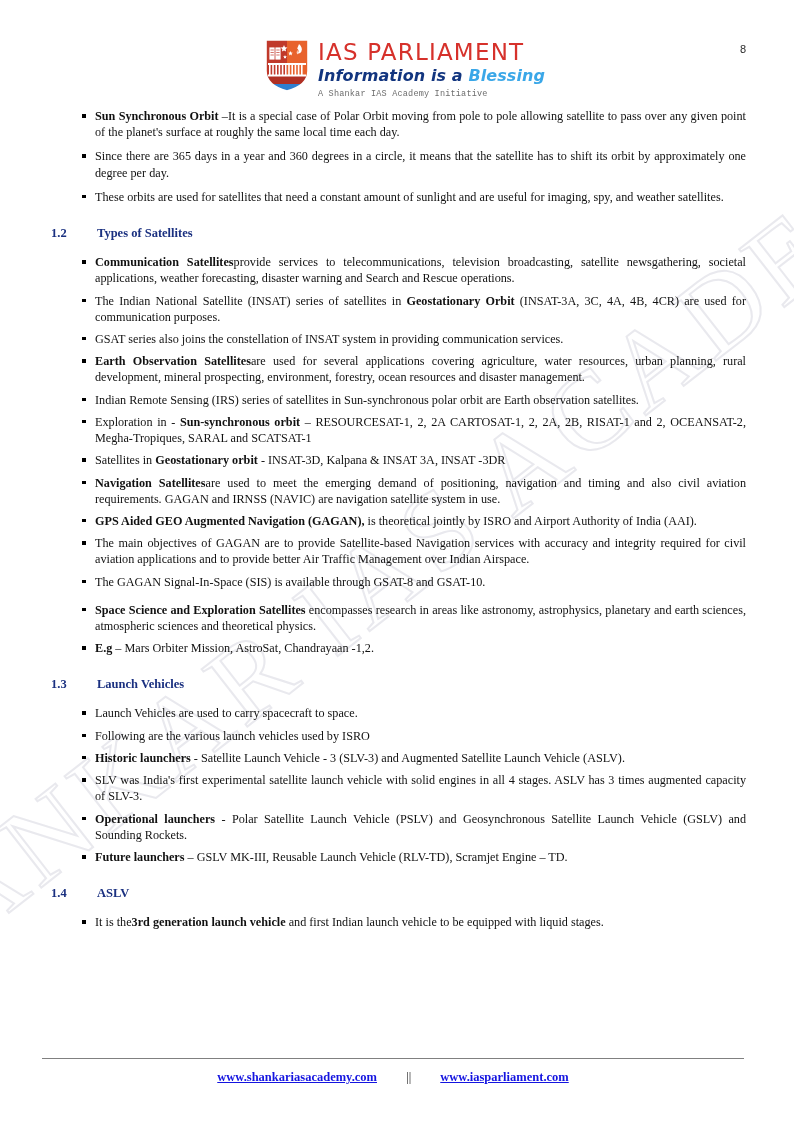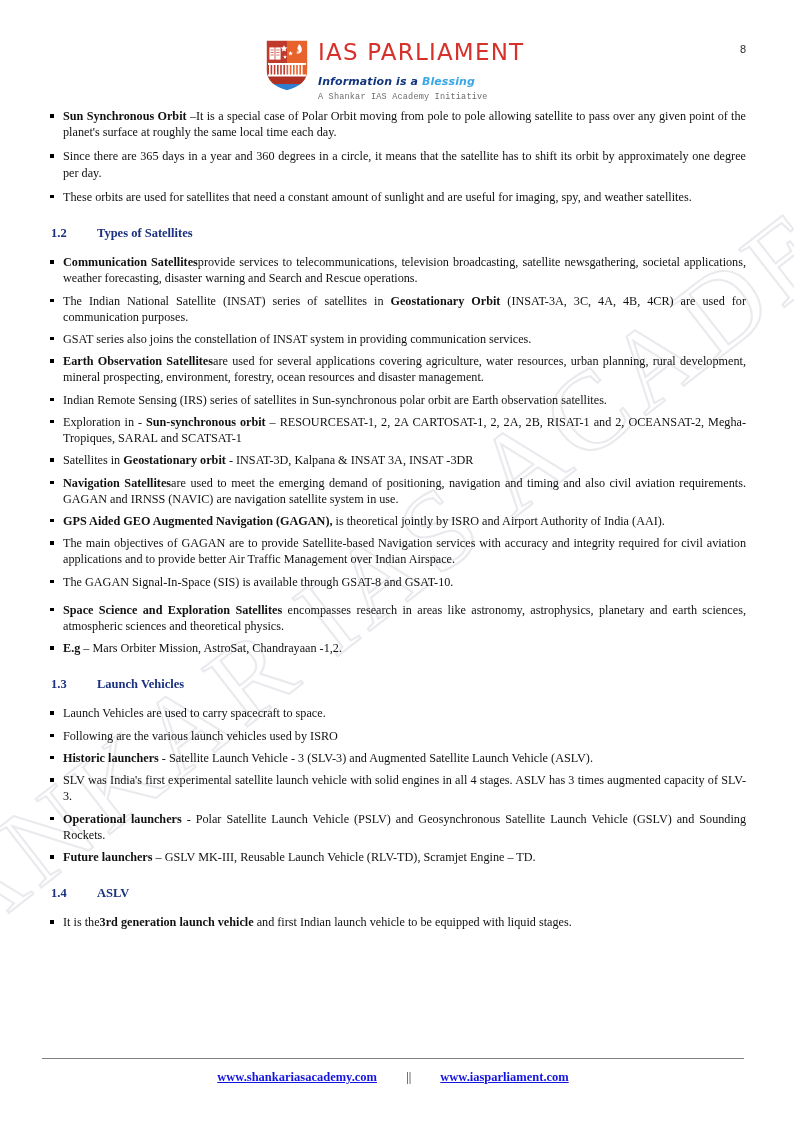--- a/index.html
+++ b/index.html
@@ -83,25 +83,25 @@
   .logo-title {
     font-family: "DejaVu Sans", "Liberation Sans", sans-serif;
     font-size: 23px;
     font-weight: 400;
     letter-spacing: 1.2px;
     color: #d6312b;
     line-height: 1;
   }
   .logo-tagline {
     font-family: "DejaVu Sans", "Liberation Sans", sans-serif;
-    font-size: 11px;
+    font-size: 16px;
     font-style: italic;
     font-weight: bold;
     letter-spacing: 0.1px;
-    margin-top: 12px;
+    margin-top: 4px;
     line-height: 1;
   }
   .tag-dark  { color: #12357f; }
   .tag-light { color: #3aa7e8; }
   .logo-sub {
     font-family: Liberation Mono, monospace;
     font-size: 8.5px;
     color: #6d6d6d;
     margin-top: 6px;
     letter-spacing: 0.2px;
@@ -131,21 +131,21 @@
   }
   .section-heading .ttl { flex: 1; }
 
   ul.bullets {
     margin: 0;
     padding: 0;
     list-style: none;
   }
   li.bullet {
     position: relative;
-    margin: 0 48px 0 63px;
+    margin: 0 48px 0 95px;
     padding: 0 0 0 0;
     font-size: 12.2px;
     line-height: 1.33;
     text-align: justify;
     color: #111111;
   }
   li.bullet::before {
     content: "";
     position: absolute;
     left: -13px;

